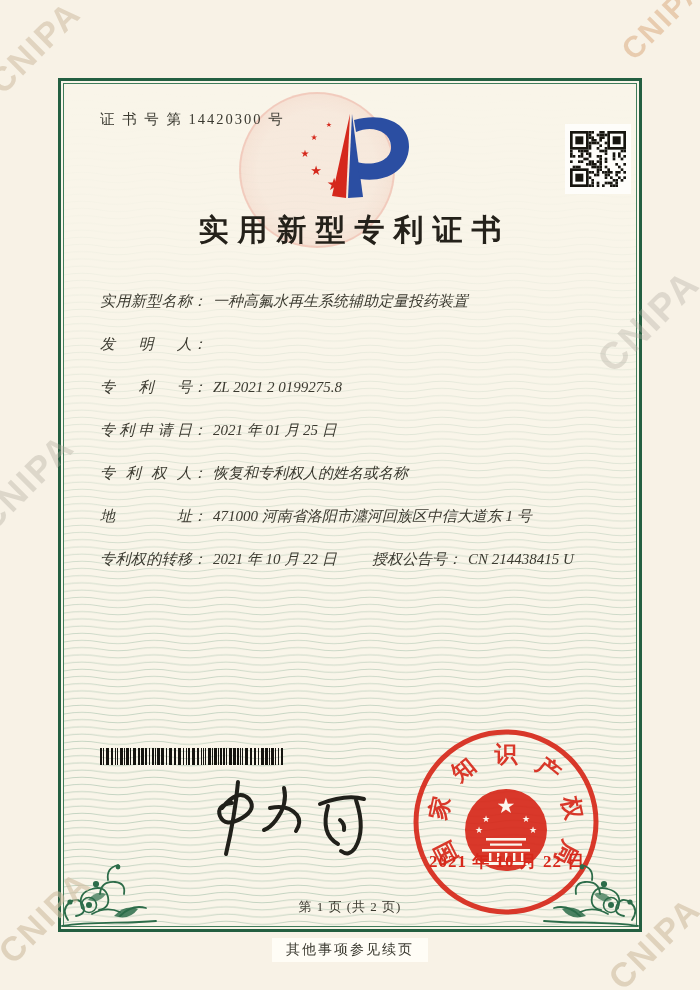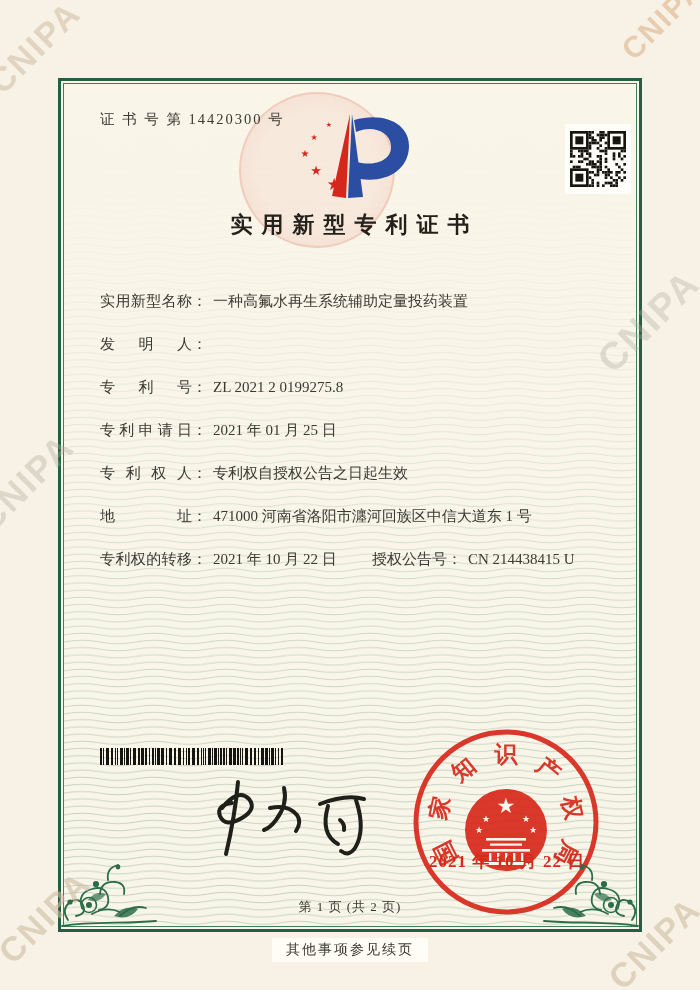--- a/index.html
+++ b/index.html
@@ -31,26 +31,26 @@
   
   .ghost-circle{position:absolute;left:175px;top:8px;width:152px;height:152px;border-radius:50%;
         border:2px solid rgba(224,90,70,0.16);
         background:radial-gradient(circle,rgba(224,90,70,0.07) 55%,rgba(224,90,70,0.12) 72%,rgba(224,90,70,0.02) 78%);}
 
   
   .cert-no{position:absolute;left:36px;top:26px;font-size:14.5px;letter-spacing:2px;color:#3a3930;}
   .logo{position:absolute;left:224px;top:26px;}
   .qr-box{position:absolute;left:501px;top:40px;width:66px;height:70px;background:#fefdfa;
           display:flex;align-items:center;justify-content:center;}
-  .title{position:absolute;left:0;right:0;top:126px;text-align:center;font-size:22px;font-weight:bold;
+  .title{position:absolute;left:0;right:0;top:126px;text-align:center;font-size:30px;font-weight:bold;
          letter-spacing:9px;padding-left:9px;color:#24211a;}
 
   
   .fields{position:absolute;left:36px;right:26px;top:206px;font-size:15px;color:#3b3a30;}
-  .row{display:flex;align-items:flex-start;line-height:22px;margin-bottom:21px;white-space:nowrap;}
+  .row{display:flex;align-items:flex-start;line-height:22px;margin-bottom:21px;white-space:nowrap;font-style:italic;}
   .flabel{display:inline-block;width:92px;text-align:justify;text-align-last:justify;}
   .colon{margin-right:6px;}
   .pair1{display:flex;width:272px;align-items:baseline;}
   .pair2{display:flex;align-items:baseline;}
   .pair2 .flabel{width:auto;text-align-last:auto;}
 
   
   .paras{position:absolute;left:36px;right:26px;top:492px;font-size:14.5px;line-height:26.5px;
          color:#3b3a30;text-align:justify;}
   .paras p{margin:0;text-indent:2em;}
@@ -317,21 +317,21 @@
             <span class="fvalue">ZL 2021 2 0199275.8</span>
           </div>
           <div class="row">
             <span class="flabel">专利申请日</span>
               <span class="colon">：</span>
             <span class="fvalue">2021 年 01 月 25 日</span>
           </div>
           <div class="row">
             <span class="flabel">专利权人</span>
               <span class="colon">：</span>
-            <span class="fvalue">专利权自授权公告之日起生效</span>
+            <span class="fvalue">恢复和专利权人的姓名或名称</span>
           </div>
           <div class="row">
             <span class="flabel">地址</span>
               <span class="colon">：</span>
             <span class="fvalue">471000 河南省洛阳市瀍河回族区中信大道东 1 号</span>
           </div>
           <div class="row">
             <span class="pair1">
               <span class="flabel">专利权的转移</span>
                 <span class="colon">：</span>

